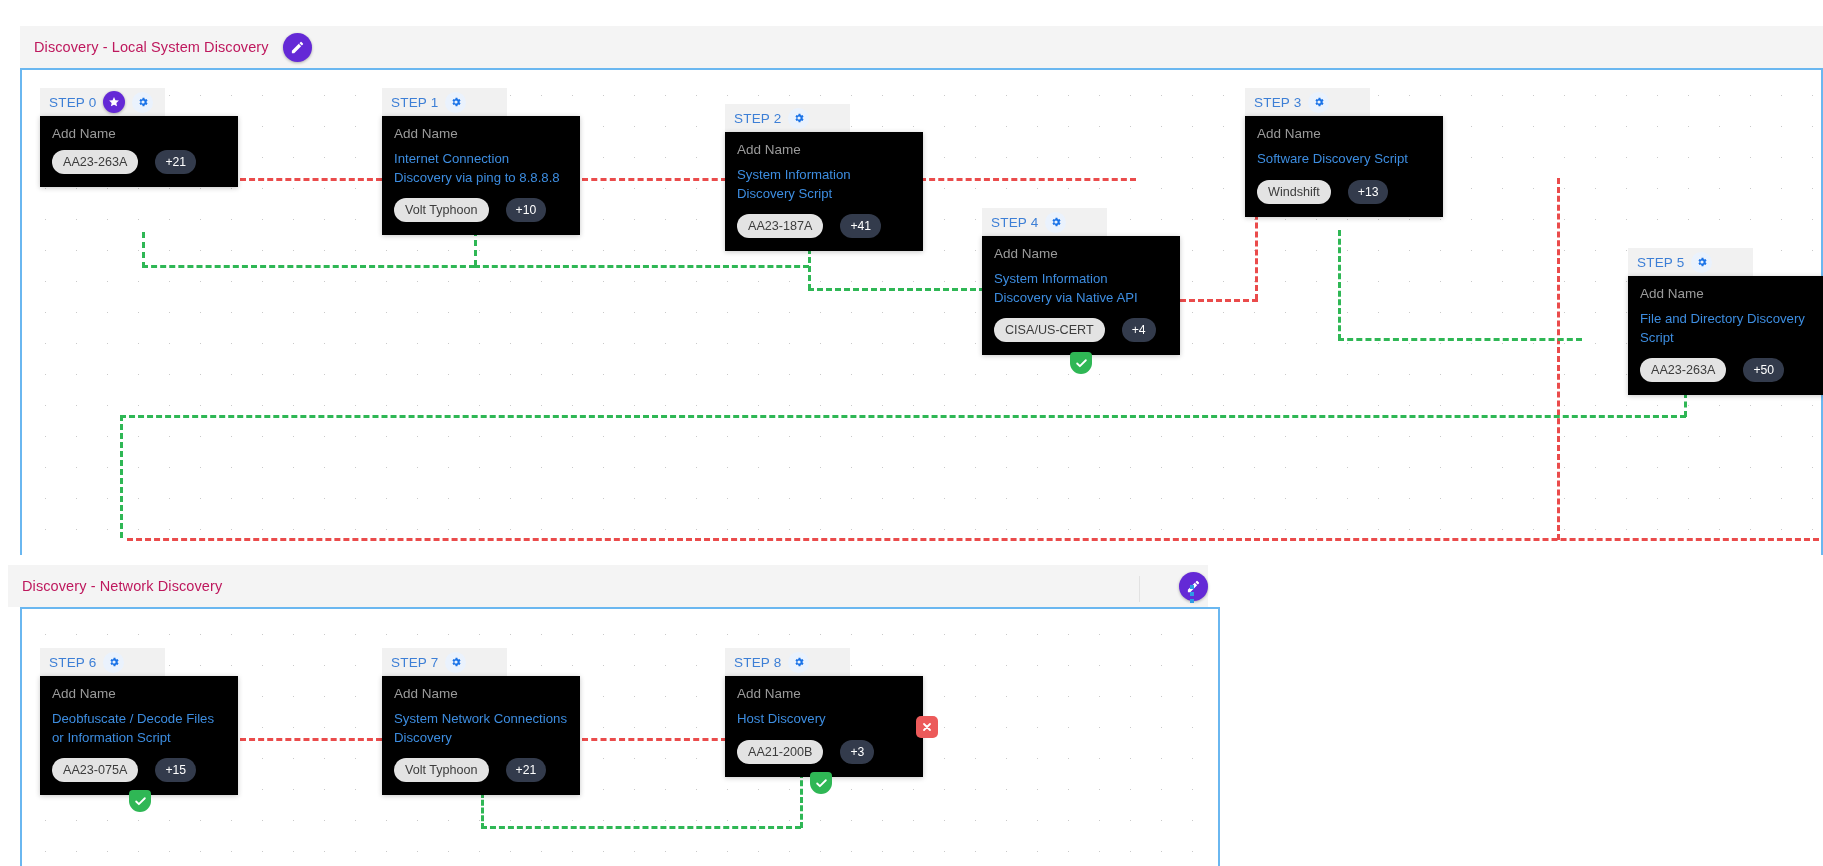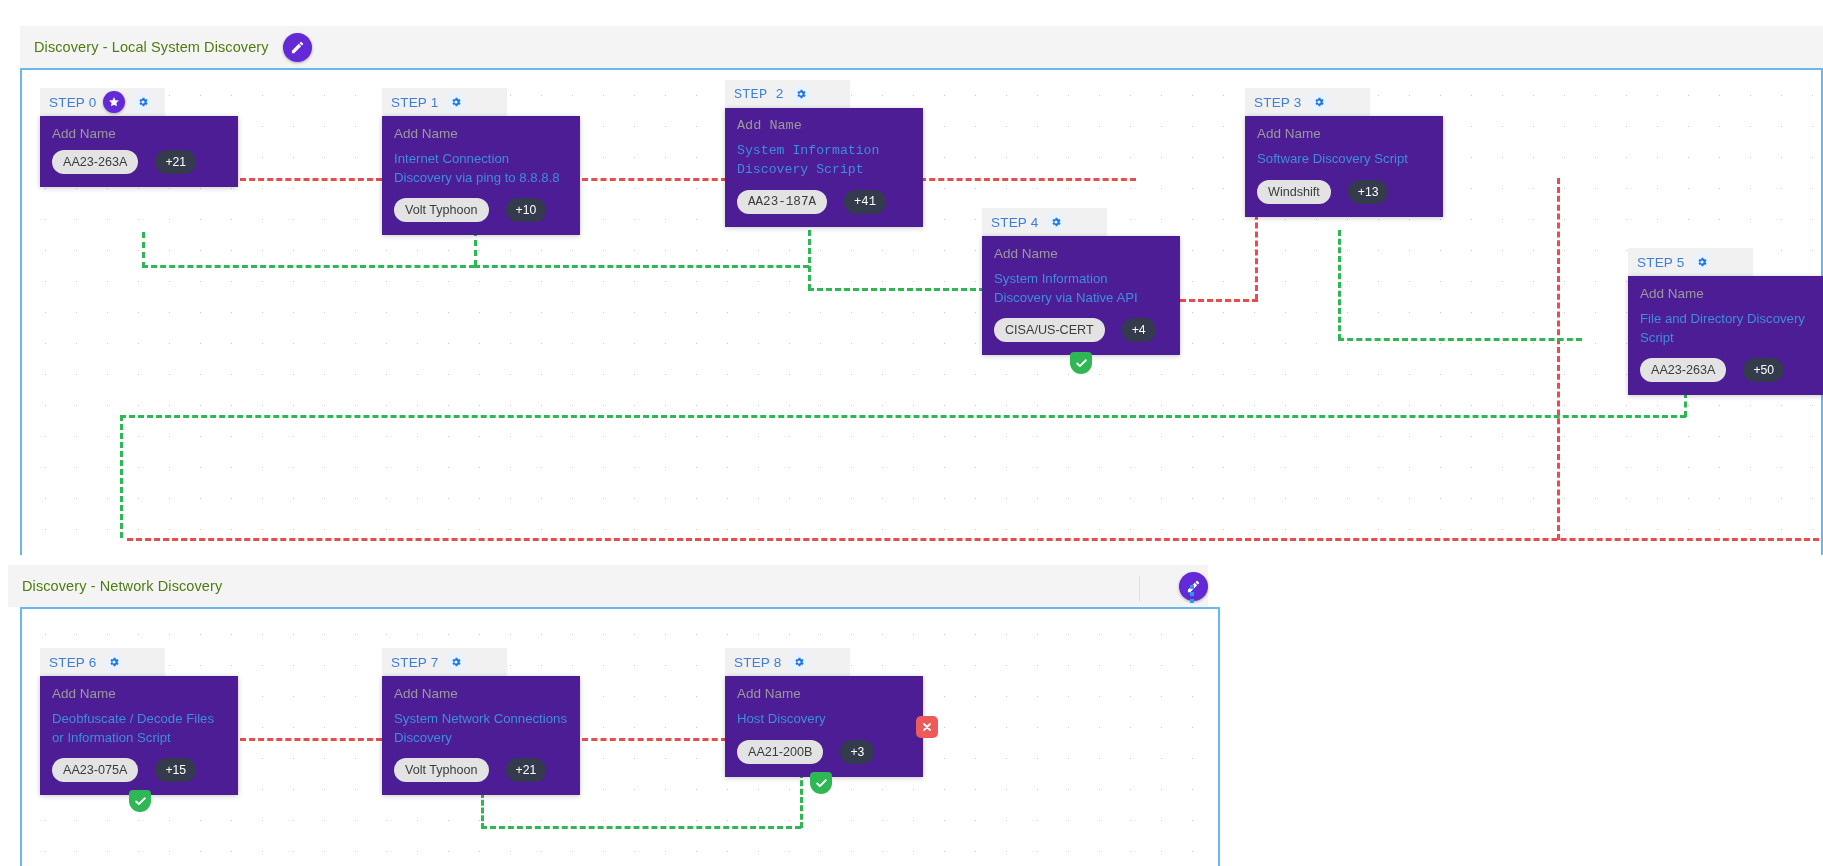--- a/index.html
+++ b/index.html
@@ -19,21 +19,21 @@
   .lane-header {
     position: absolute;
     background: #f4f4f4;
     display: flex;
     align-items: center;
     box-sizing: border-box;
     padding-left: 14px;
   }
   .lane-title {
     font-size: 14.5px;
-    color: #4d7c0f;
+    color: #be185d;
     letter-spacing: .1px;
     white-space: nowrap;
   }
   .edit-badge {
     width: 29px; height: 29px;
     border-radius: 50%;
     background: #6429d6;
     margin-left: 14px;
     display: flex; align-items: center; justify-content: center;
     box-shadow: 0 1px 3px rgba(0,0,0,.3);
@@ -98,21 +98,21 @@
     box-shadow: 0 1px 3px rgba(0,0,0,.3);
   }
   .gear-badge {
     width: 21px; height: 21px; border-radius: 50%;
     background: #eaf2fd;
     margin-left: 7px;
     display:flex; align-items:center; justify-content:center;
     flex: 0 0 auto;
   }
   .step-body {
-    background: #4c1d95;
+    background: #000000;
     box-shadow: 0 1px 5px rgba(0,0,0,.22);
     padding: 10px 12px 13px 12px;
     box-sizing: border-box;
     width: 198px;
     position: relative;
   }
   .add-name {
     font-size: 13.5px;
     color: #9a9a9a;
     margin-bottom: 9px;
@@ -256,21 +256,21 @@
     <div class="step-body">
       <div class="add-name">Add Name</div>
       <div class="tech-name">Internet Connection Discovery via ping to 8.8.8.8</div>
       <div class="tags">
         <span class="tag">Volt Typhoon</span>
         <span class="count">+10</span>
       </div>
     </div>
   </div>
 
-  <div class="step" style="left:725px; top:80px;font-family:Liberation Mono, monospace;">
+  <div class="step" style="left:725px; top:104px;">
     <div class="step-head">
       <span class="label">STEP 2</span>
       <span class="gear-badge">
         <svg width="12" height="12" viewBox="0 0 24 24" fill="#1a73e8">
             <path d="M19.1 12.9a7.6 7.6 0 0 0 0-1.8l2-1.5-2-3.4-2.3.9a7.4 7.4 0 0 0-1.6-.9l-.3-2.5h-3.8l-.3 2.5c-.6.2-1.1.5-1.6.9l-2.3-.9-2 3.4 2 1.5a7.6 7.6 0 0 0 0 1.8l-2 1.5 2 3.4 2.3-.9c.5.4 1 .7 1.6.9l.3 2.5h3.8l.3-2.5c.6-.2 1.1-.5 1.6-.9l2.3.9 2-3.4-2-1.5zM12 15.2A3.2 3.2 0 1 1 12 8.8a3.2 3.2 0 0 1 0 6.4z"></path>
           </svg>
       </span>
     </div>
     <div class="step-body">
       <div class="add-name">Add Name</div>

